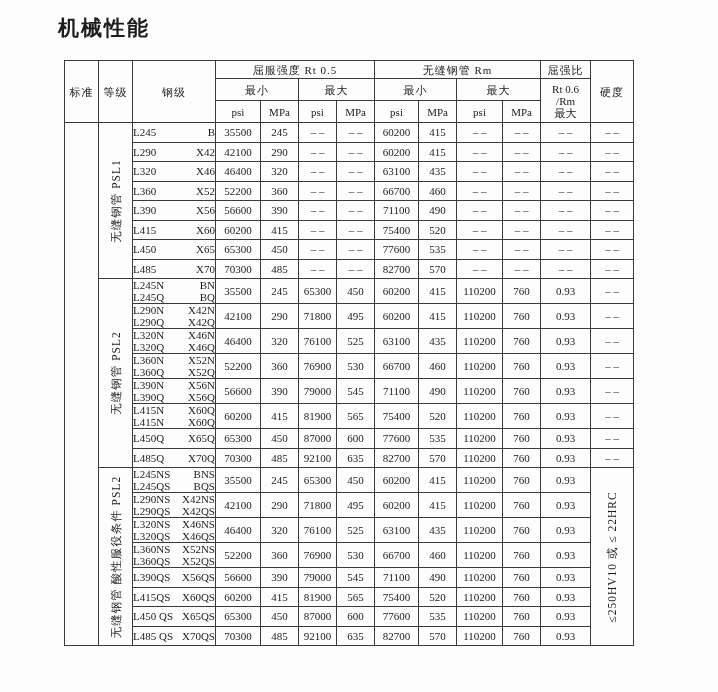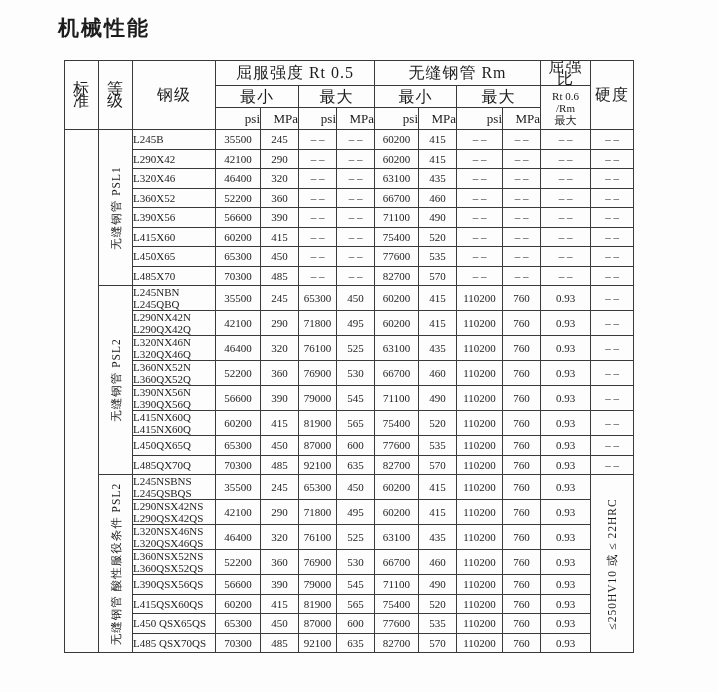--- a/index.html
+++ b/index.html
@@ -26,40 +26,40 @@
   .props th, .props td {
     border: 1px solid #3a3a3a;
     font-weight: normal;
     text-align: center;
     vertical-align: middle;
     padding: 0;
     font-size: 11px;
     line-height: 12px;
     overflow: hidden;
   }
-  .props th.cjk { font-size: 16px; letter-spacing: 1px; }
-  .props th.unit { font-size: 13px; letter-spacing: 0; text-align: right; }
+  .props th.cjk { font-size: 11px; letter-spacing: 1px; }
+  .props th.unit { font-size: 11px; letter-spacing: 0; }
   tr.hrow1 { height: 18px; }
   tr.hrow2 { height: 22px; }
   tr.hrow3 { height: 22px; }
   tr.short { height: 19.5px; }
   tr.tall  { height: 25px; }
   .ratio-sub { white-space: pre-line; font-size: 10.5px; line-height: 12px; letter-spacing: 0; }
   td.vcell { position: relative; }
   .vtext {
     position: absolute;
     top: 50%; left: 50%;
     transform: translate(-50%, -50%) rotate(-90deg);
     white-space: nowrap;
     font-size: 11.5px;
     letter-spacing: 1px;
   }
   .grade-line {
     display: flex;
-    justify-content: flex-start;
+    justify-content: space-between;
     align-items: center;
     line-height: 12px;
   }
 </style>
 </head>
 <body>
 
 <div class="page-title">机械性能</div>
 
 <table class="props">

